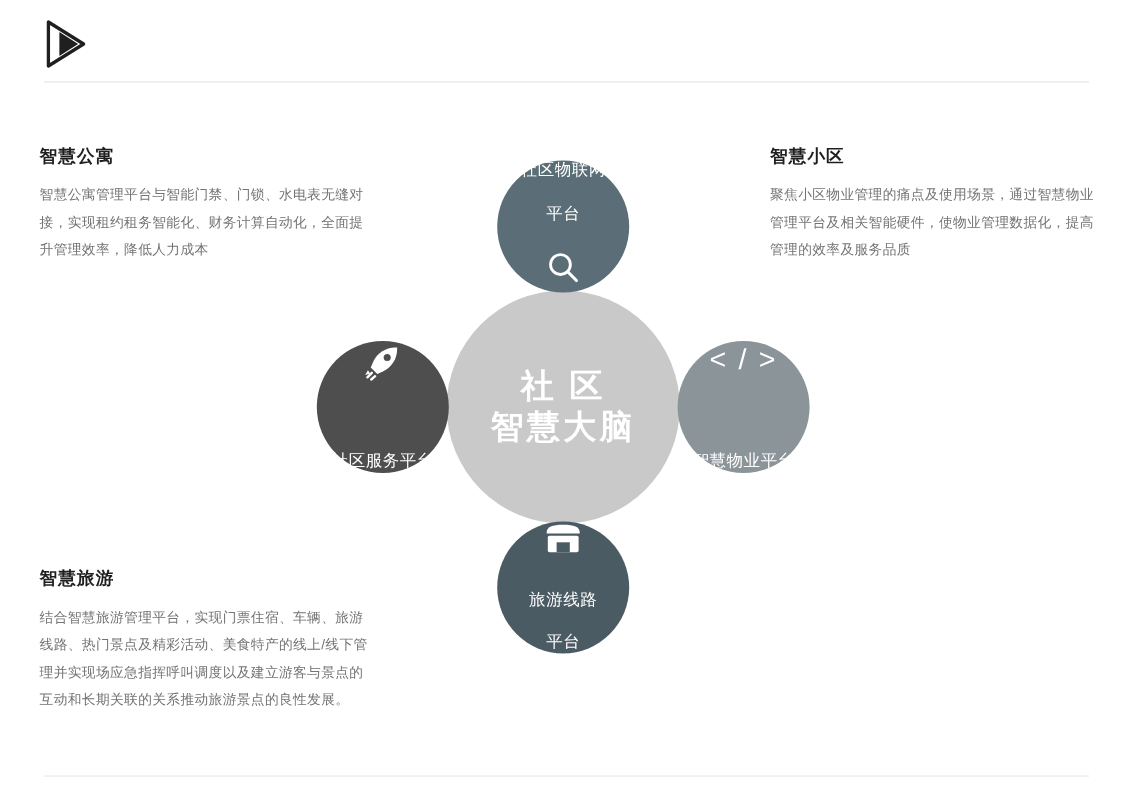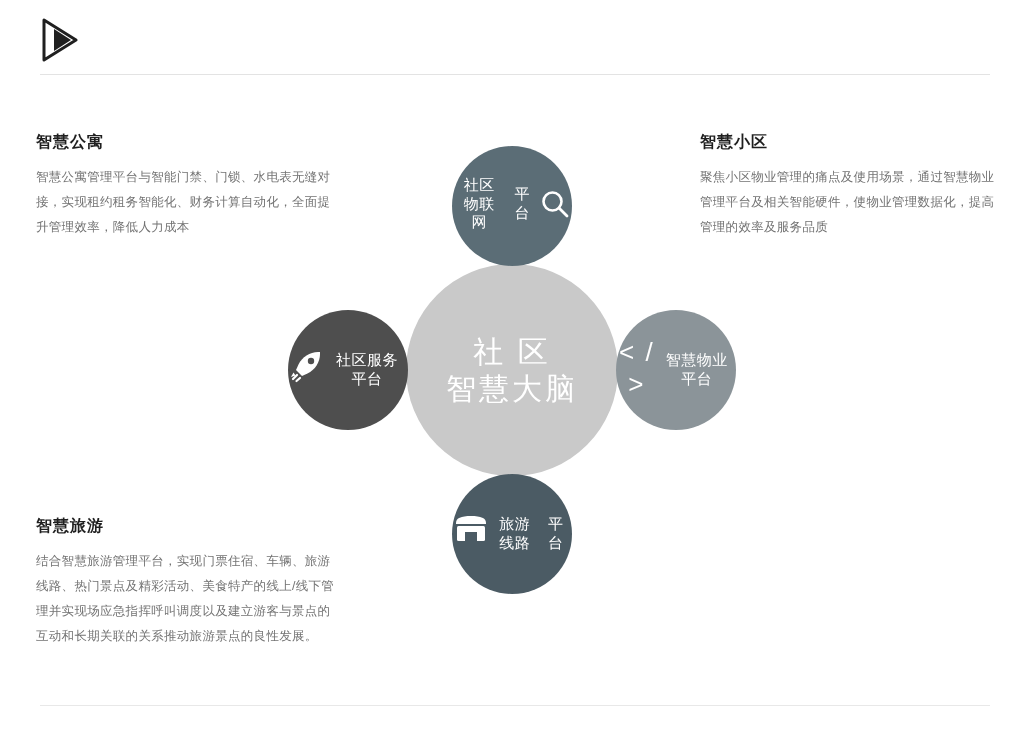--- a/index.html
+++ b/index.html
@@ -65,32 +65,32 @@
     background: #c9c9c9;
     display: flex;
     flex-direction: column;
     align-items: center;
     justify-content: center;
     color: #ffffff;
     line-height: 1.25;
   }
   .hub-line {
     font-size: 30px;
-    font-weight: normal;
+    font-weight: bold;
     letter-spacing: 3px;
   }
 
   
   .node {
     position: absolute;
     border-radius: 50%;
     display: flex;
-    flex-direction: row;
+    flex-direction: column;
     align-items: center;
-    justify-content: center;
+    justify-content: space-between;
     color: #ffffff;
     text-align: center;
     line-height: 1.25;
   }
   .node-label {
     font-size: 15px;
     letter-spacing: 0.5px;
     padding: 0 8px;
   }
   .node-icon {

